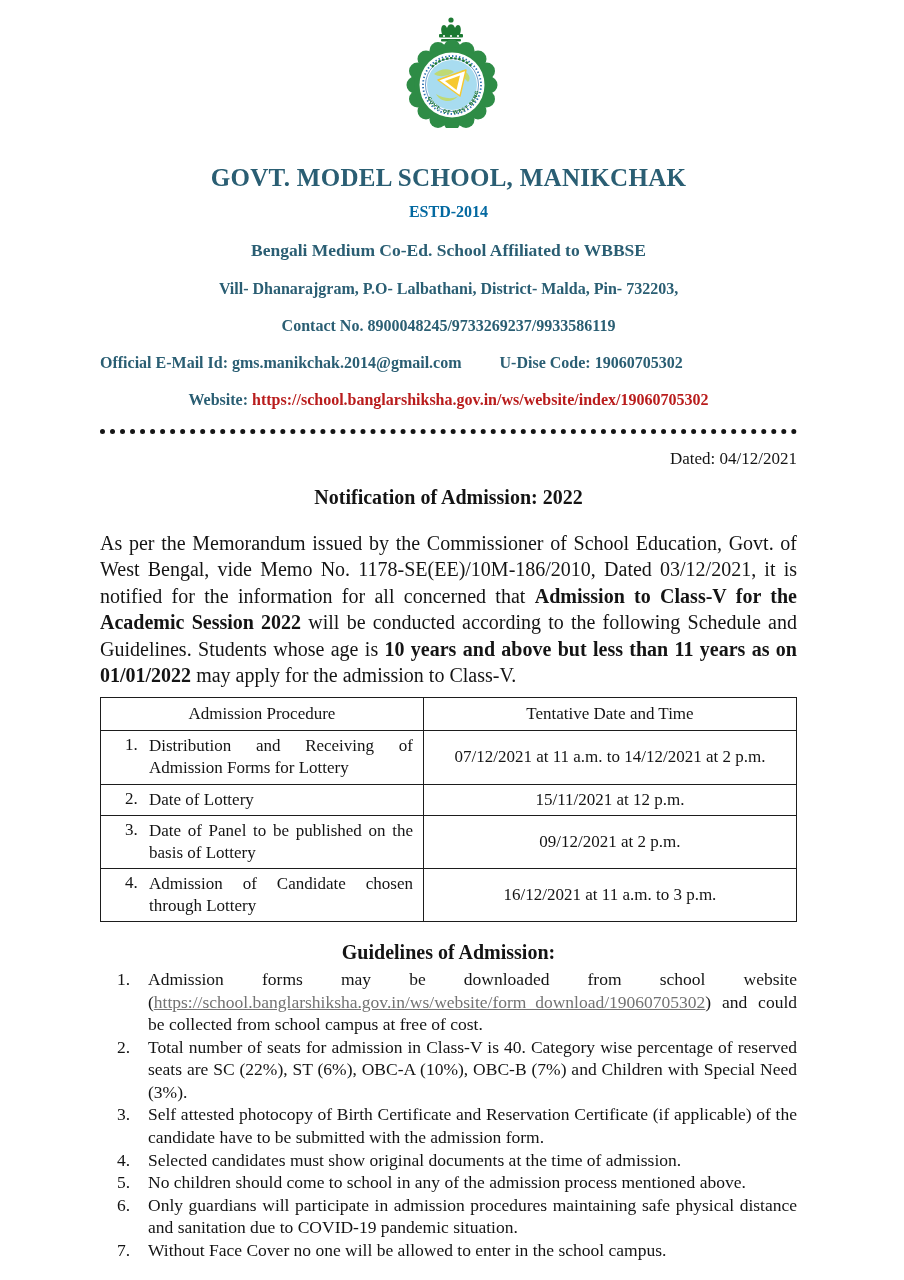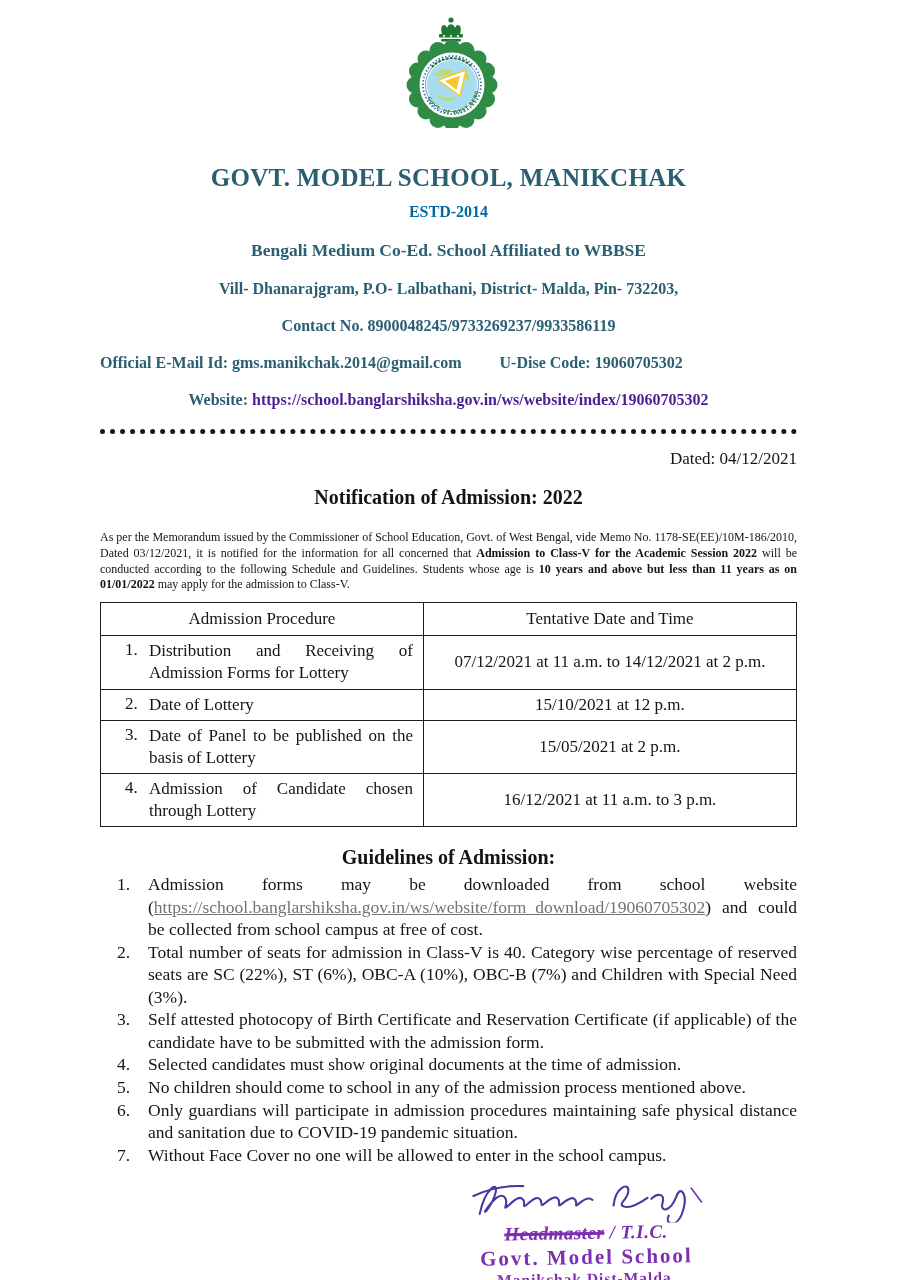--- a/index.html
+++ b/index.html
@@ -10,29 +10,29 @@
   }
   .content { padding:0 107px 0 100px; }
 
   
   .logo-wrap { text-align:center; padding-top:6px; }
   .school-name { text-align:center; color:#2A5E73; font-size:25px; font-weight:bold; margin-top:32px; letter-spacing:0.3px; }
   .estd { text-align:center; color:#0369a1; font-size:16px; font-weight:bold; margin-top:11px; }
   .hline { text-align:center; color:#2A5E73; font-size:17.5px; font-weight:bold; margin-top:19px; }
   .hline.addr { font-size:16px; }
   .email-line { display:flex; justify-content:flex-start; gap:38px; }
-  .website-line .url { color:#4c1d95; }
+  .website-line .url { color:#b91c1c; }
 
   .dotted-rule { margin-top:20px; border-top:5px dotted #161616; height:0; }
 
   .dated { text-align:right; font-size:17px; margin-top:15px; }
 
   .notice-title { text-align:center; font-size:20px; font-weight:bold; margin-top:17px; }
 
-  .intro { margin-top:21px; font-size:12px; line-height:1.32; text-align:justify; }
+  .intro { margin-top:21px; font-size:20px; line-height:1.32; text-align:justify; }
   .b { font-weight:bold; }
 
   
   table.sched { border-collapse:collapse; width:100%; margin-top:9px; font-size:17px; }
   table.sched th, table.sched td { border:1.6px solid #1d1d1d; padding:4px 10px; vertical-align:middle; }
   table.sched th { font-weight:normal; text-align:center; height:33px; }
   td.proc { width:46.4%; }
   td.when { text-align:center; }
   .proc-inner { display:flex; }
   .proc-num { width:24px; flex:none; text-align:left; padding-left:14px; box-sizing:content-box; }
@@ -161,30 +161,30 @@
             </td>
             <td class="when">07/12/2021 at 11 a.m. to 14/12/2021 at 2 p.m.</td>
           </tr>
           <tr>
             <td class="proc">
               <div class="proc-inner">
                 <span class="proc-num">2.</span>
                 <span class="proc-text">Date of Lottery</span>
               </div>
             </td>
-            <td class="when">15/10/2021 at 12 p.m.</td>
+            <td class="when">15/11/2021 at 12 p.m.</td>
           </tr>
           <tr>
             <td class="proc">
               <div class="proc-inner">
                 <span class="proc-num">3.</span>
                 <span class="proc-text">Date of Panel to be published on the basis of Lottery</span>
               </div>
             </td>
-            <td class="when">15/05/2021 at 2 p.m.</td>
+            <td class="when">09/12/2021 at 2 p.m.</td>
           </tr>
           <tr>
             <td class="proc">
               <div class="proc-inner">
                 <span class="proc-num">4.</span>
                 <span class="proc-text">Admission of Candidate chosen through Lottery</span>
               </div>
             </td>
             <td class="when">16/12/2021 at 11 a.m. to 3 p.m.</td>
           </tr>

